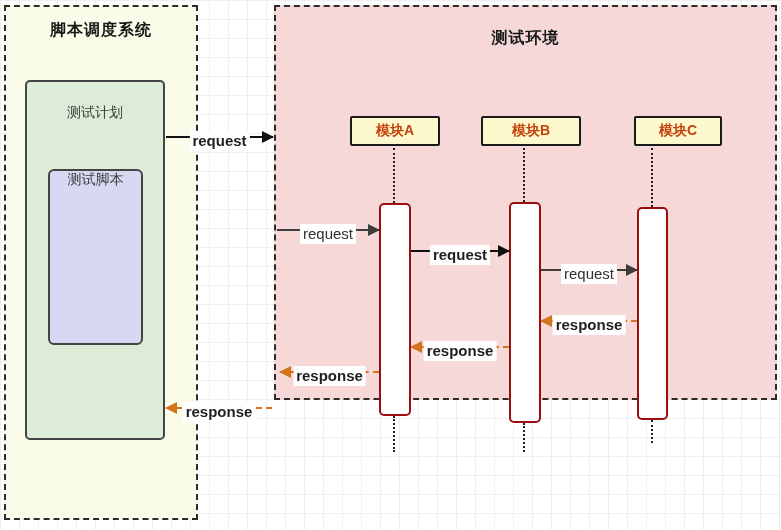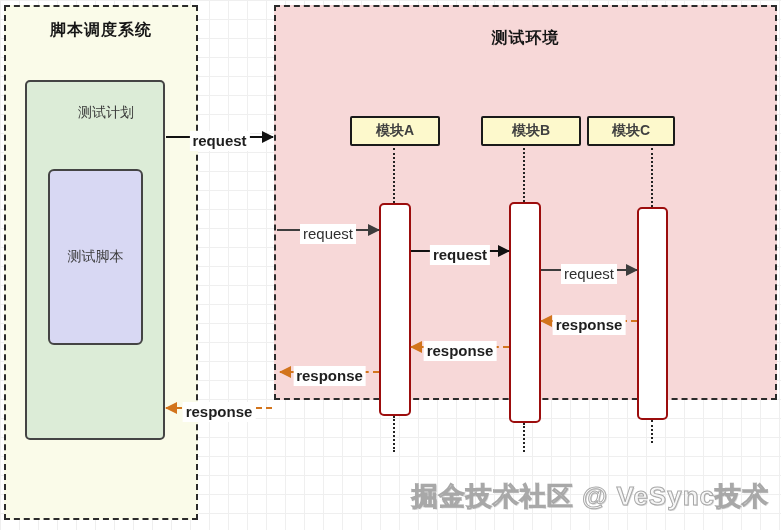--- a/index.html
+++ b/index.html
@@ -30,41 +30,41 @@
     font-size:16px;font-weight:600;color:#161616;letter-spacing:1px;
   }
   .panel.left .panel-title{top:13px;}
   .panel.right .panel-title{top:21px;}
   .plan-box{
     position:absolute;left:25px;top:80px;width:140px;height:360px;
     background:var(--plan-box-bg,#dcecd7);
     border:2px solid #444;border-radius:5px;box-sizing:border-box;
   }
   .plan-label{
-    position:absolute;left:36px;top:104px;width:140px;text-align:center;
+    position:absolute;left:25px;top:104px;width:140px;text-align:center;
     font-size:14px;color:#3a3a3a;
   }
   .script-box{
     position:absolute;left:48px;top:169px;width:95px;height:176px;
     background:var(--script-box-bg,#d8d8f3);
     border:2px solid #444;border-radius:6px;box-sizing:border-box;
-    display:flex;align-items:center;justify-content:center;
+    display:flex;justify-content:center;
     font-size:14px;color:#3a3a3a;
   }
   .module-box{
     position:absolute;top:116px;height:30px;
     background:var(--module-box-bg,#fdf9cc);
     border:2px solid var(--module-box-border,#1a1a1a);
     box-sizing:border-box;border-radius:2px;
     display:flex;align-items:center;justify-content:center;
-    font-size:14px;font-weight:700;color:#404040;
+    font-size:14px;font-weight:700;color:#c2410c;
   }
   .module-a{left:350px;width:90px;}
   .module-b{left:481px;width:100px;}
-  .module-c{left:587px;width:88px;}
+  .module-c{left:634px;width:88px;}
   .lifeline{
     position:absolute;width:0;
     border-left:2px dotted #222;
   }
   .activation{
     position:absolute;width:32px;
     background:#fff;
     border:2px solid var(--activation-border,#9c0d0d);
     border-radius:5px;box-sizing:border-box;
   }
@@ -181,15 +181,14 @@
     <div class="head"></div>
     <div class="lbl">response</div>
   </div>
 
   <div class="msg resp to-left" style="left:166px;top:398px;width:106px;">
     <div class="line"></div>
     <div class="head"></div>
     <div class="lbl">response</div>
   </div>
 
-  <div class="watermark">掘金技术社区 @ VeSync技术</div>
 
 </div>
 
 </body></html>

